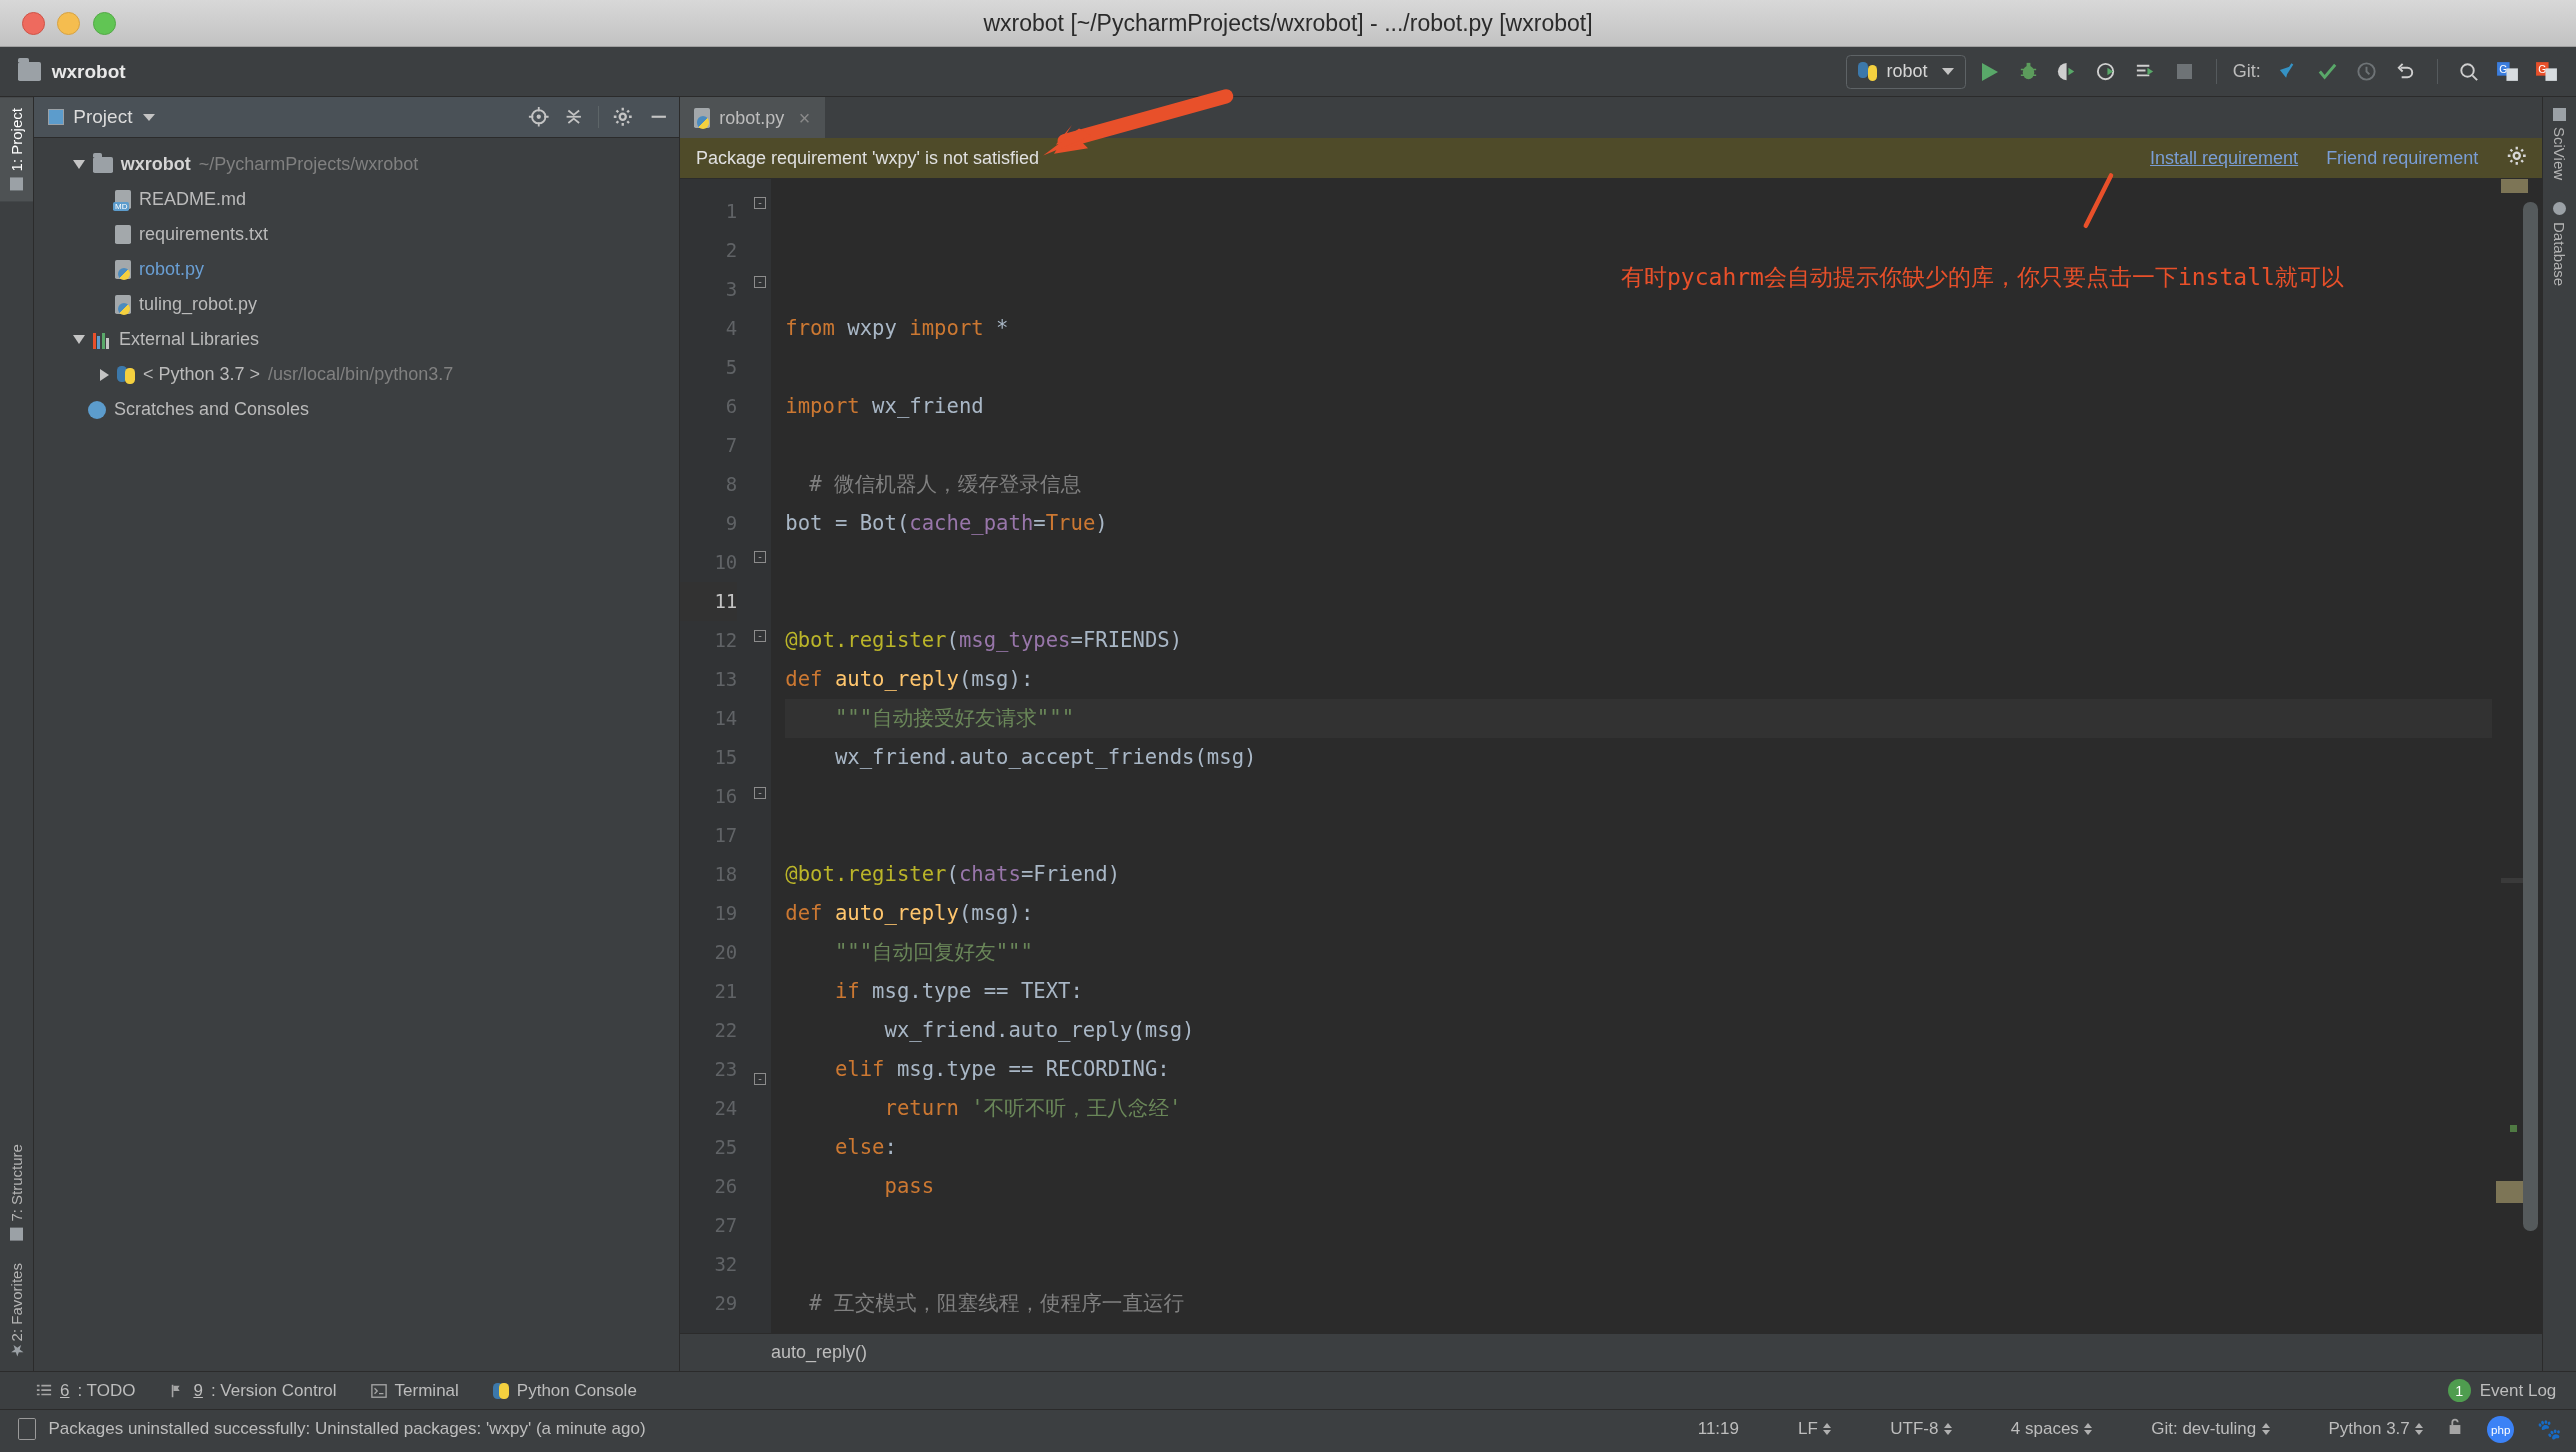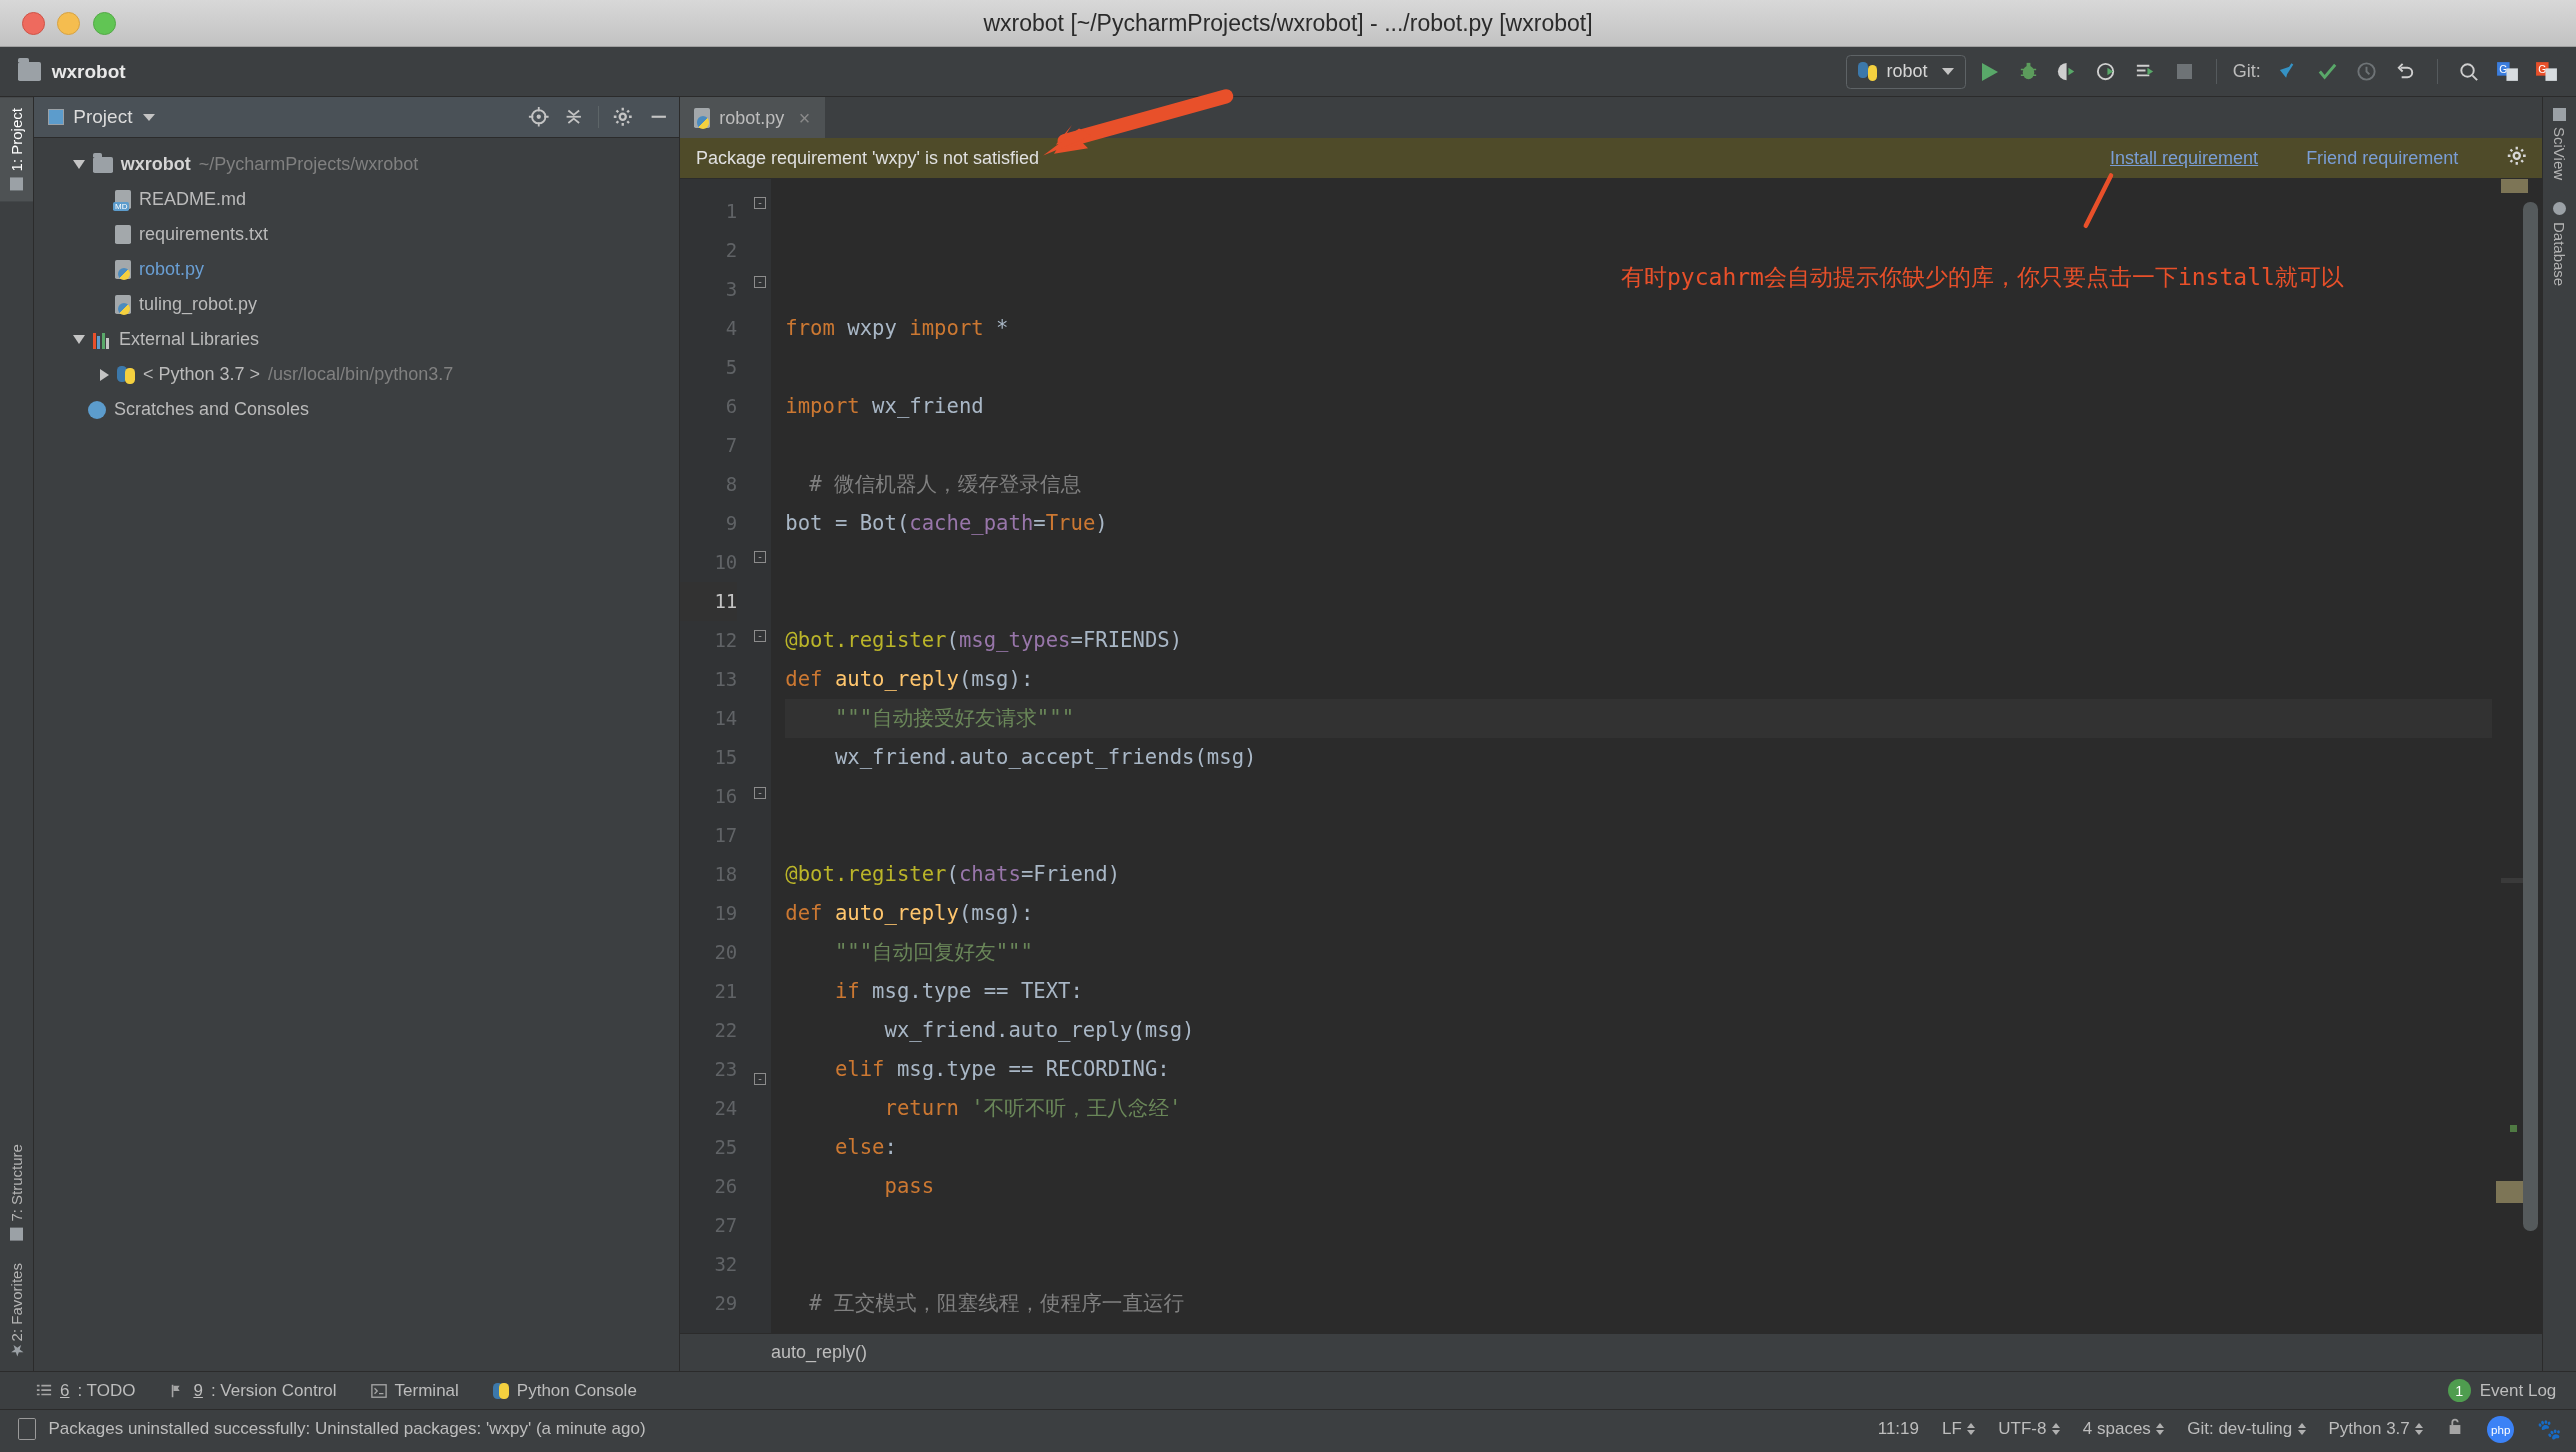--- a/index.html
+++ b/index.html
@@ -156,21 +156,21 @@
   .etab .lbl { font-size: 18px; color: #bdbdbd; }
   .etab .x { font-size: 19.7px; color: #8a8a8a; margin-left: 5.4px; }
 
   
   .notif {
     height: 41px; background: #4f4b29;
     display: flex; align-items: center; padding: 0 14.3px 0 16px;
     border-bottom: 0.9px solid #2b2b2b;
   }
   .notif-msg { font-size: 18px; color: #e0e0e0; }
-  .notif-actions { margin-left:auto; display:flex; align-items:center; gap: 48px; }
+  .notif-actions { margin-left:auto; display:flex; align-items:center; gap: 28px; }
   .link { font-size: 18px; color: #7a9ed6; }
   .link.underline { text-decoration: underline; }
   .gear-ico { color:#d8d8d8; font-size: 19.7px; }
 
   
   .code-wrap { flex: 1; display: flex; position: relative; overflow: hidden; background:#2b2b2b; }
   .gutter {
     width: 68px; background: #313335; text-align: right;
     padding: 12.5px 10.7px 0 0; font-family: "DejaVu Sans Mono", monospace;
     font-size: 19px; color: #606366; line-height: 39px; flex:none;
@@ -241,21 +241,21 @@
   }
 
   
   .statusbar {
     height: 39px; background: #3c3f41; display:flex; align-items:center;
     padding: 0 14.3px 0 18px; border-top: 0.9px solid #2b2b2b; gap: 0;
   }
   .sb-ico { width:18px;height:21.5px;border:1.8px solid #9a9a9a;border-radius:1.8px;margin-right:12.5px;flex:none;}
   .sb-msg { font-size: 17px; color: #bdbdbd; }
   .sb-right { margin-left:auto; display:flex; align-items:center; gap: 23px; }
-  .sb-item { font-size: 17px; color:#bdbdbd; display:flex; align-items:center; gap:5.4px; }
+  .sb-item { font-size: 17px; color:#bdbdbd; display:flex; align-items:center; gap:5.4px;margin-left:36px; }
   .updown { display:flex; flex-direction:column; gap:1.8px; }
   .updown i:first-child { width:0;height:0;border-left:4.5px solid transparent;border-right:4.5px solid transparent;border-bottom:5.4px solid #b0b0b0; display:block;}
   .updown i:last-child  { width:0;height:0;border-left:4.5px solid transparent;border-right:4.5px solid transparent;border-top:5.4px solid #b0b0b0; display:block;}
   .lock-ico { font-size: 18px; color:#a5a5a5; }
   .php-ico {
     width: 27px;height:27px;border-radius:50%; background:#3b82f6; color:#fff;
     font-size:11.6px; display:flex;align-items:center;justify-content:center;
   }
   .paw-ico { font-size: 19.7px; color:#cfcfcf; }
 

